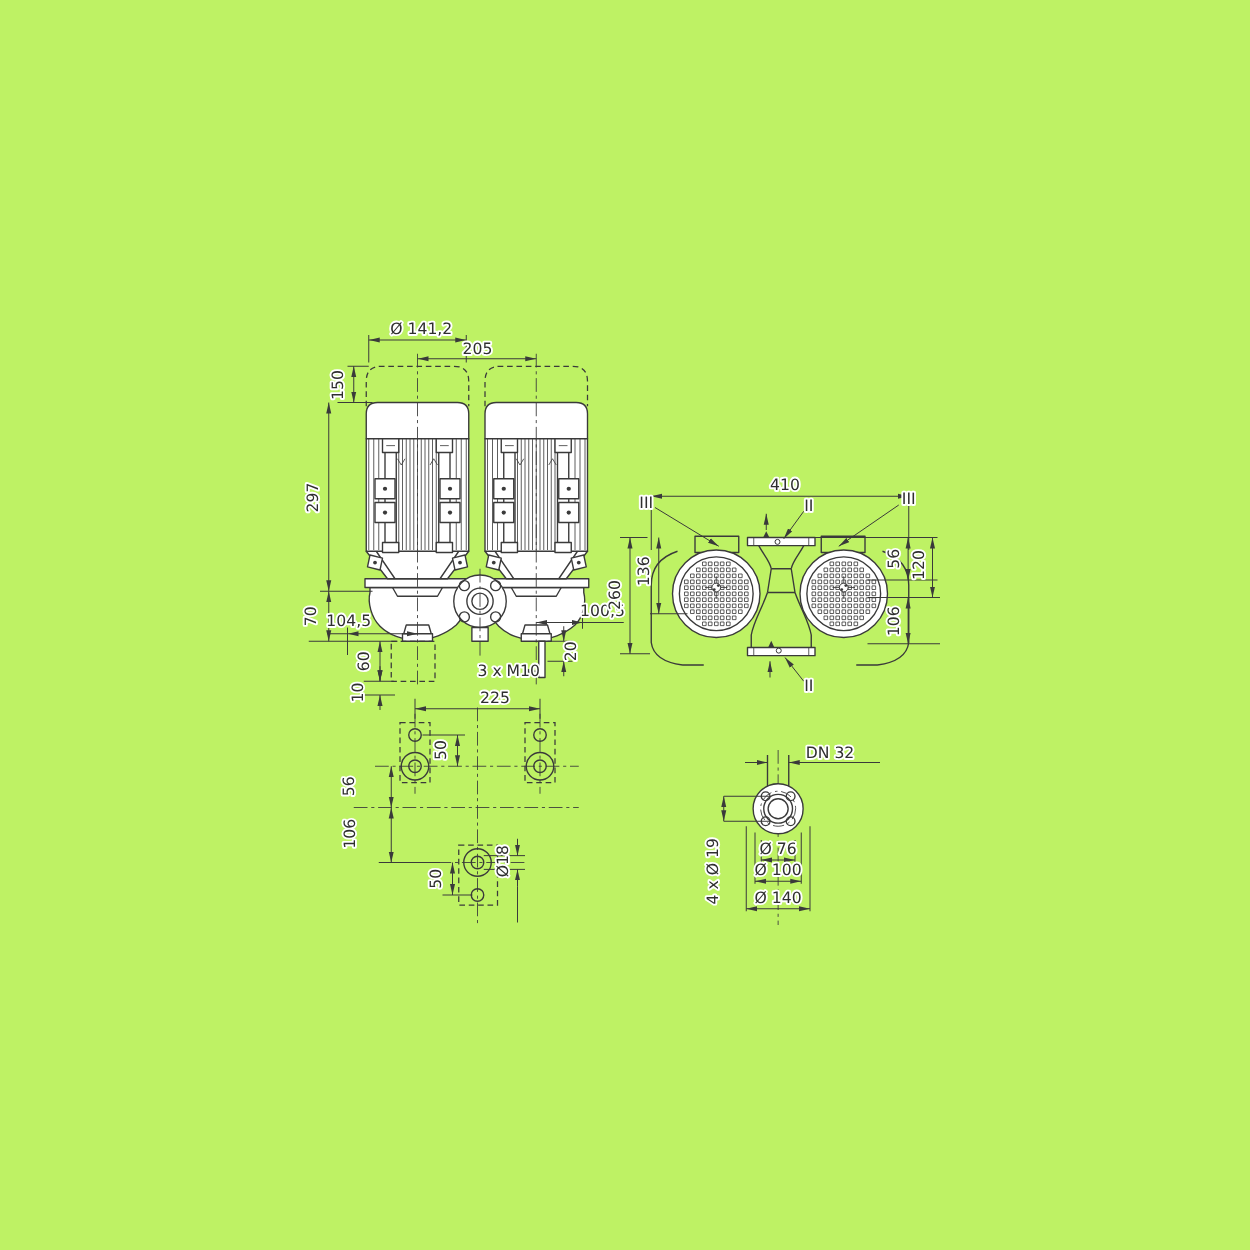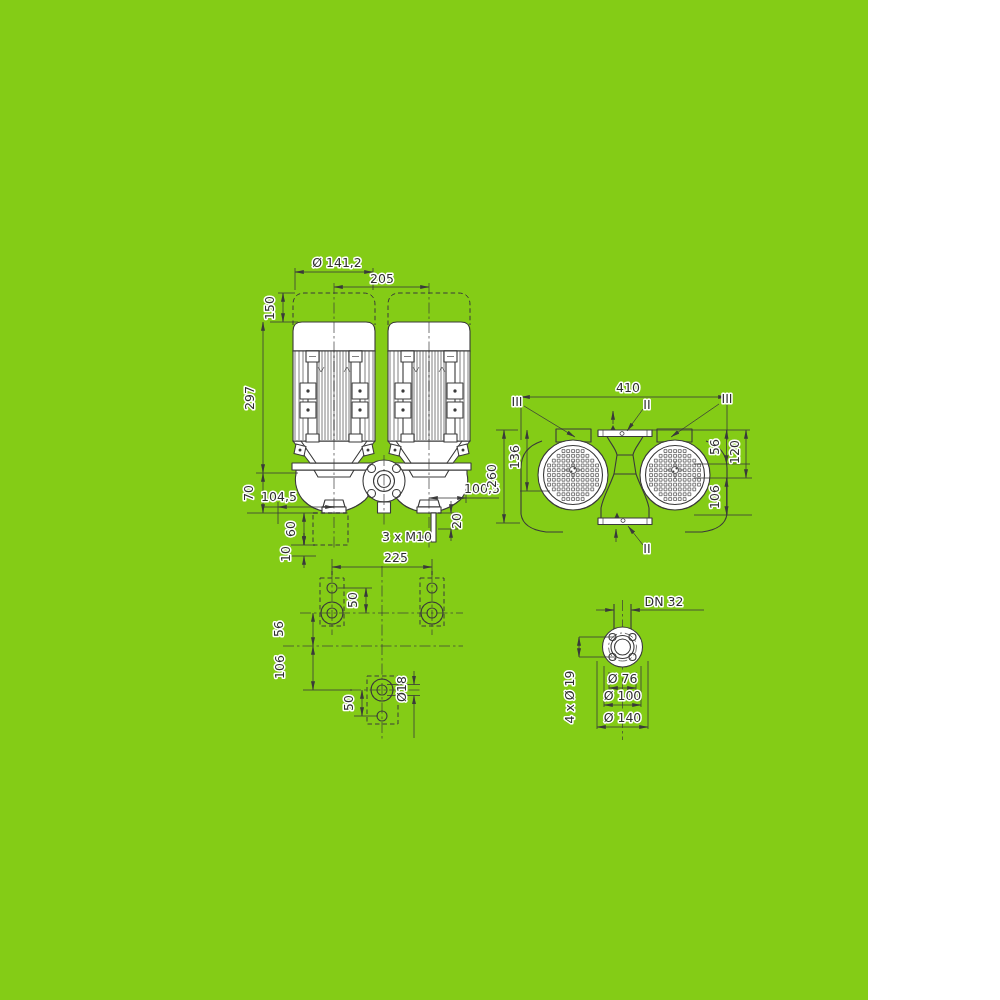--- a/index.html
+++ b/index.html
@@ -1,16 +1,16 @@
 <!DOCTYPE html>
 <html><head>
 <meta charset="utf-8">
 <style>
   html,body{margin:0;padding:0;background:#ffffff;}
-  .stage{width:868px;height:1000px;position:relative;background:#84cc16;overflow:hidden;
+  .stage{width:1000px;height:1000px;position:relative;background:#bef264;overflow:hidden;
          font-family:"DejaVu Sans","Liberation Sans",sans-serif;}
   svg{display:block;}
   .o   {stroke:#3a3a3a;stroke-width:1.1;fill:none;stroke-linejoin:round;}
   .fw  {fill:#fff;}
   .fin {stroke:#3a3a3a;stroke-width:.65;fill:none;}
   .dim {stroke:#3a3a3a;stroke-width:.8;fill:none;}
   .cl  {stroke:#3a3a3a;stroke-width:.7;fill:none;stroke-dasharray:11 3 2.5 3;}
   .dash{stroke:#3a3a3a;stroke-width:1;fill:none;stroke-dasharray:4.5 3;}
   .bc  {stroke:#3a3a3a;stroke-width:.7;fill:none;stroke-dasharray:9 3 2 3;}
   .dot {fill:#3a3a3a;stroke:none;}

